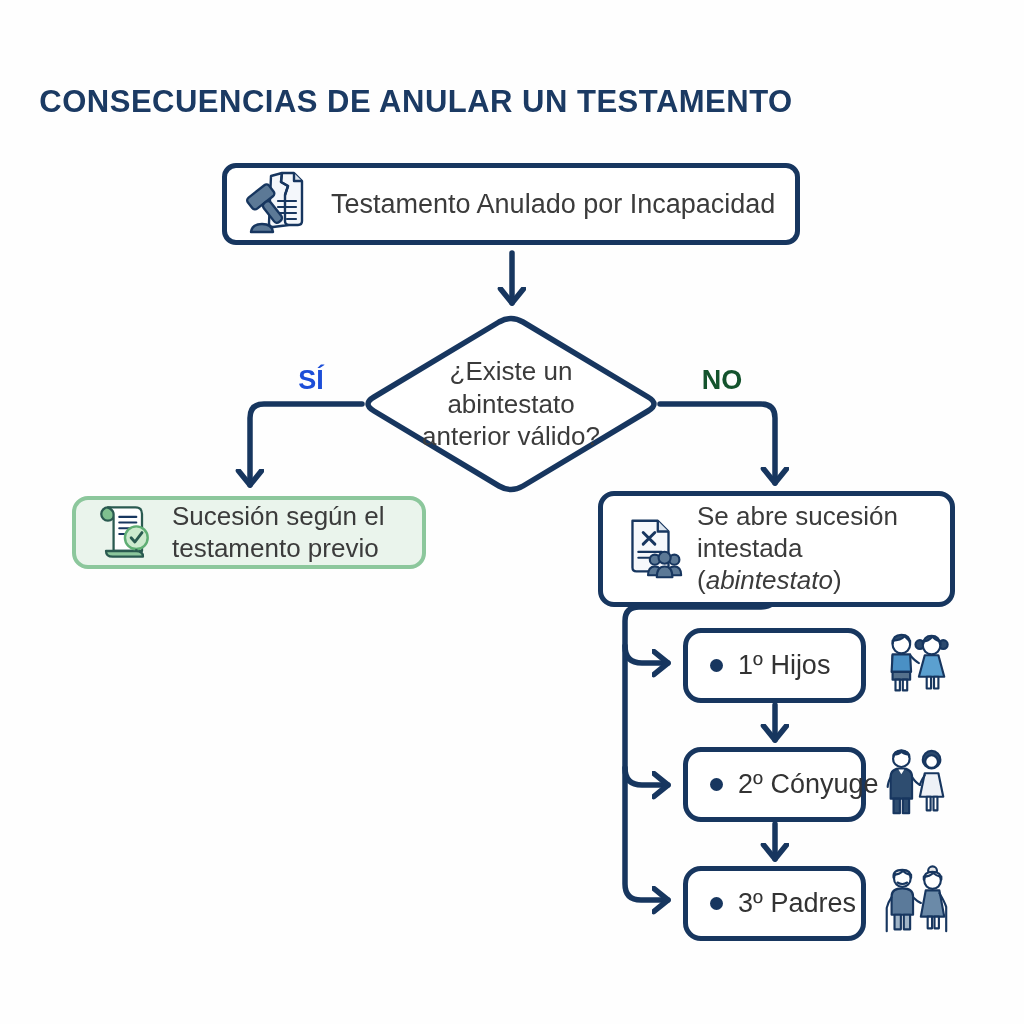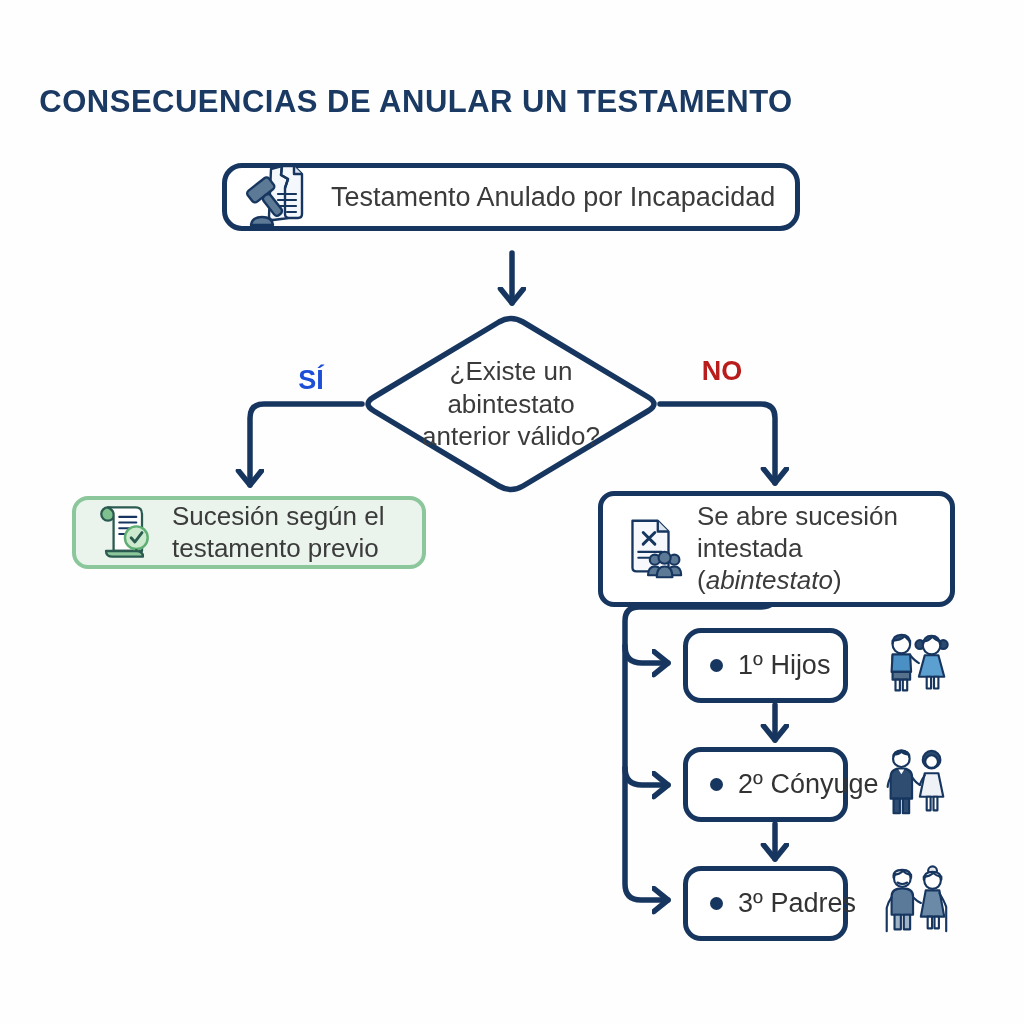--- a/index.html
+++ b/index.html
@@ -9,39 +9,39 @@
   }
   #connectors{position:absolute;left:0;top:0;}
   .title{
     position:absolute;left:0;top:84px;width:832px;text-align:center;
     font-size:31px;font-weight:800;letter-spacing:.5px;color:#1b3a63;
   }
   .node{
     position:absolute;background:#ffffff;border:5px solid #17365f;border-radius:16px;
     display:flex;align-items:center;box-sizing:border-box;color:#3b3b3b;
   }
-  .start-box{left:222px;top:163px;width:578px;height:68px;border-radius:20px;padding-left:14px;}
+  .start-box{left:222px;top:163px;width:578px;height:82px;border-radius:14px;padding-left:14px;}
   .start-box .label{font-size:27px;margin-left:14px;}
   .green-box{
     left:72px;top:496px;width:354px;height:73px;background:#eaf4ec;border:4px solid #8cc79c;
     border-radius:16px;padding-left:12px;
   }
   .green-box .label{font-size:26px;line-height:1.22;margin-left:12px;white-space:pre-line;}
   .no-box{left:598px;top:491px;width:357px;height:116px;padding-left:10px;}
   .no-box .label{font-size:26px;line-height:1.22;margin-left:10px;}
   .decision-text{
     position:absolute;left:362px;top:315px;width:298px;height:178px;
     display:flex;align-items:center;justify-content:center;text-align:center;
     font-size:26px;line-height:1.25;color:#3b3b3b;white-space:pre-line;
   }
   .branch-label{position:absolute;font-size:27px;font-weight:800;width:80px;text-align:center;}
   .yes-label{left:271px;top:365px;color:#1d4ed8;}
-  .no-label{left:682px;top:356px;color:#b91c1c;}
+  .no-label{left:682px;top:365px;color:#14532d;}
   .order-box{
-    left:683px;width:165px;height:75px;border-radius:18px;padding-left:22px;
+    left:683px;width:183px;height:75px;border-radius:18px;padding-left:22px;
   }
   .order-box .dot{width:13px;height:13px;border-radius:50%;background:#17365f;flex:0 0 auto;}
   .order-box .label{font-size:27px;color:#333;margin-left:15px;white-space:nowrap;}
   .side-icon{position:absolute;left:876px;width:78px;height:82px;}
   .node-icon{flex:0 0 auto;}
 </style>
 </head>
 <body>
 
 <div id="canvas">

